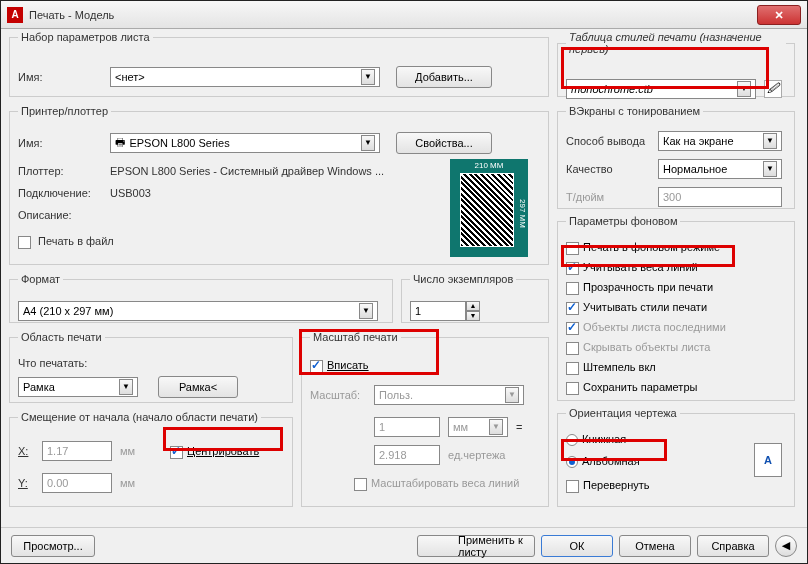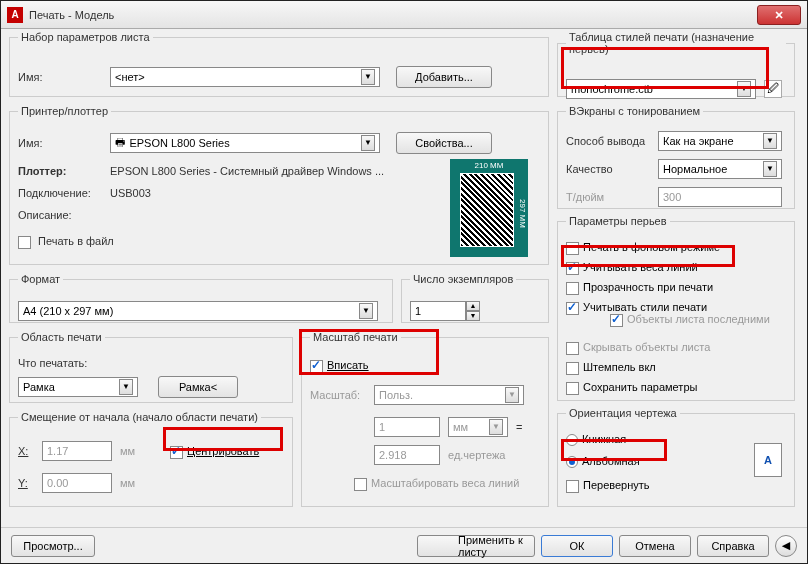--- a/index.html
+++ b/index.html
@@ -52,21 +52,21 @@
       <span class="lbl" style="position:absolute;left:8px;top:28px;">Имя:</span>
       <div class="combo" style="position:absolute;left:100px;top:24px;width:270px;">
         <span>&lt;нет&gt;</span>
           <span class="arrow">▼</span>
       </div>
       <div class="btn" style="position:absolute;left:386px;top:23px;width:96px;">
           <span>Добавить...</span>
         </div>
     </fieldset>
 
-    <fieldset style="left:556px; top:2px; width:238px; height:66px;">
+    <fieldset style="left:556px; top:2px; width:238px; height:66px;font-style:italic;">
       <legend>Таблица стилей печати (назначение перьев)</legend>
       <div class="combo" style="position:absolute;left:8px;top:24px;width:190px;">
         <span>monochrome.ctb</span>
           <span class="arrow">▼</span>
       </div>
       <div class="toolicon" style="position:absolute;left:206px;top:25px;">🖉</div>
     </fieldset>
     <div class="redbox" style="left:560px;top:18px;width:208px;height:42px;"></div>
 
     <fieldset style="left:8px; top:76px; width:540px; height:160px;">
@@ -76,21 +76,21 @@
         <span style="display:flex;align-items:center;gap:4px;">
             <span>🖶</span>
             <span>EPSON L800 Series</span>
           </span>
           <span class="arrow">▼</span>
       </div>
       <div class="btn" style="position:absolute;left:386px;top:15px;width:96px;">
           <span>Свойства...</span>
         </div>
 
-      <span class="lbl" style="position:absolute;left:8px;top:48px;font-weight:bold;">Плоттер:</span>
+      <span class="lbl" style="position:absolute;left:8px;top:48px;">Плоттер:</span>
       <span class="lbl" style="position:absolute;left:100px;top:48px;">EPSON L800 Series - Системный драйвер Windows ...</span>
 
       <span class="lbl" style="position:absolute;left:8px;top:70px;">Подключение:</span>
       <span class="lbl" style="position:absolute;left:100px;top:70px;">USB003</span>
 
       <span class="lbl" style="position:absolute;left:8px;top:92px;">Описание:</span>
 
       <div style="position:absolute;left:8px;top:118px;">
         <span class="chk"></span>
         <span class="lbl">Печать в файл</span>
@@ -115,26 +115,26 @@
           <span>Нормальное</span>
           <span class="arrow">▼</span>
         </div>
       <span class="lbl disabled" style="position:absolute;left:8px;top:74px;">Т/дюйм</span>
       <div class="txt disabled" style="position:absolute;left:100px;top:70px;width:124px;">
           <span>300</span>
         </div>
     </fieldset>
 
     <fieldset style="left:556px; top:186px; width:238px; height:186px;">
-      <legend>Параметры перьев</legend>
+      <legend>Параметры фоновом</legend>
       <div style="position:absolute;left:8px;top:14px;"><span class="chk"></span><span>Печать в фоновом режиме</span></div>
       <div style="position:absolute;left:8px;top:34px;"><span class="chk on"></span><span>Учитывать веса линий</span></div>
       <div style="position:absolute;left:8px;top:54px;"><span class="chk"></span><span>Прозрачность при печати</span></div>
       <div style="position:absolute;left:8px;top:74px;"><span class="chk on"></span><span>Учитывать стили печати</span></div>
-      <div class="disabled" style="position:absolute;left:8px;top:86px;margin-left:44px;"><span class="chk on"></span><span>Объекты листа последними</span></div>
+      <div class="disabled" style="position:absolute;left:8px;top:94px;"><span class="chk on"></span><span>Объекты листа последними</span></div>
       <div class="disabled" style="position:absolute;left:8px;top:114px;"><span class="chk"></span><span>Скрывать объекты листа</span></div>
       <div style="position:absolute;left:8px;top:134px;"><span class="chk"></span><span>Штемпель вкл</span></div>
       <div style="position:absolute;left:8px;top:154px;"><span class="chk"></span><span>Сохранить параметры</span></div>
     </fieldset>
     <div class="redbox" style="left:560px;top:216px;width:174px;height:22px;"></div>
 
     <fieldset style="left:8px; top:244px; width:384px; height:50px;">
       <legend>Формат</legend>
       <div class="combo" style="position:absolute;left:8px;top:16px;width:360px;">
           <span>A4 (210 x 297 мм)</span>

